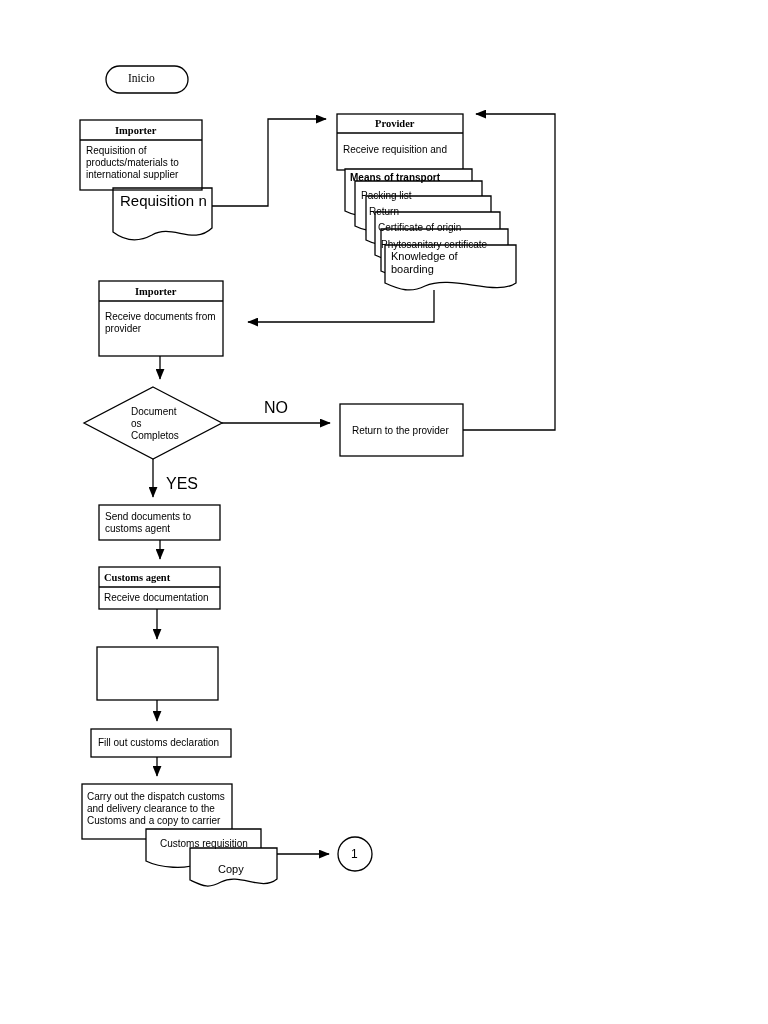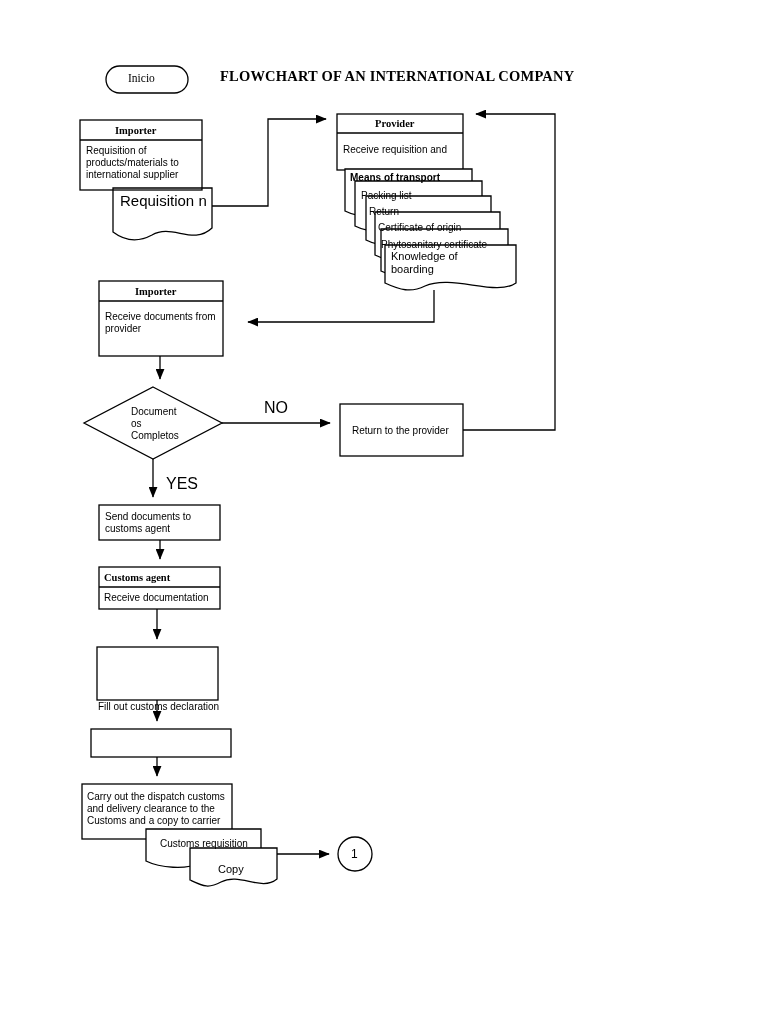--- a/index.html
+++ b/index.html
@@ -132,21 +132,20 @@
       <path d="M157,609 L157,639" marker-end="url(#arrowblk)"></path>
 
       <path d="M157,700 L157,721" marker-end="url(#arrowblk)"></path>
 
       <path d="M157,757 L157,776" marker-end="url(#arrowblk)"></path>
 
       <path d="M277,854 L329,854" marker-end="url(#arrowblk)"></path>
     </g>
   </svg>
 
-  <div class="txt title" style="left:220px; top:68px;">FLOWCHART OF AN INTERNATIONAL COMPANY</div>
 
   <div class="txt oval-txt" style="left:128px; top:72px;">Inicio</div>
 
   <div class="txt hdr" style="left:115px; top:125px;">Importer</div>
   <div class="txt body10 wrapbox" style="left:86px; top:145px; width:112px;">Requisition of products/materials to international supplier</div>
 
   <div class="txt big wrapbox" style="left:120px; top:192px; width:92px;">Requisition
 n</div>
 
   <div class="txt hdr" style="left:375px; top:118px;">Provider</div>
@@ -170,21 +169,21 @@
   <div class="txt lbl" style="left:166px; top:475px;">YES</div>
 
   <div class="txt body10" style="left:352px; top:425px;">Return to the provider</div>
 
   <div class="txt body10 wrapbox" style="left:105px; top:511px; width:110px;">Send documents to customs agent</div>
 
   <div class="txt hdr" style="left:104px; top:572px;">Customs agent</div>
   <div class="txt body10" style="left:104px; top:592px;">Receive documentation</div>
 
 
-  <div class="txt body10" style="left:98px; top:701px;">Fill out customs declaration</div>
+  <div class="txt body10" style="left:98px; top:737px;">Fill out customs declaration</div>
 
   <div class="txt body10 wrapbox" style="left:87px; top:791px; width:148px;">Carry out the dispatch customs and delivery clearance to the Customs and a copy to carrier</div>
 
   <div class="txt body10" style="left:160px; top:838px;">Customs requisition</div>
 
   <div class="txt body11" style="left:218px; top:863px;">Copy</div>
 
   <div class="txt body12" style="left:351px; top:847px;">1</div>
 
 </div>

